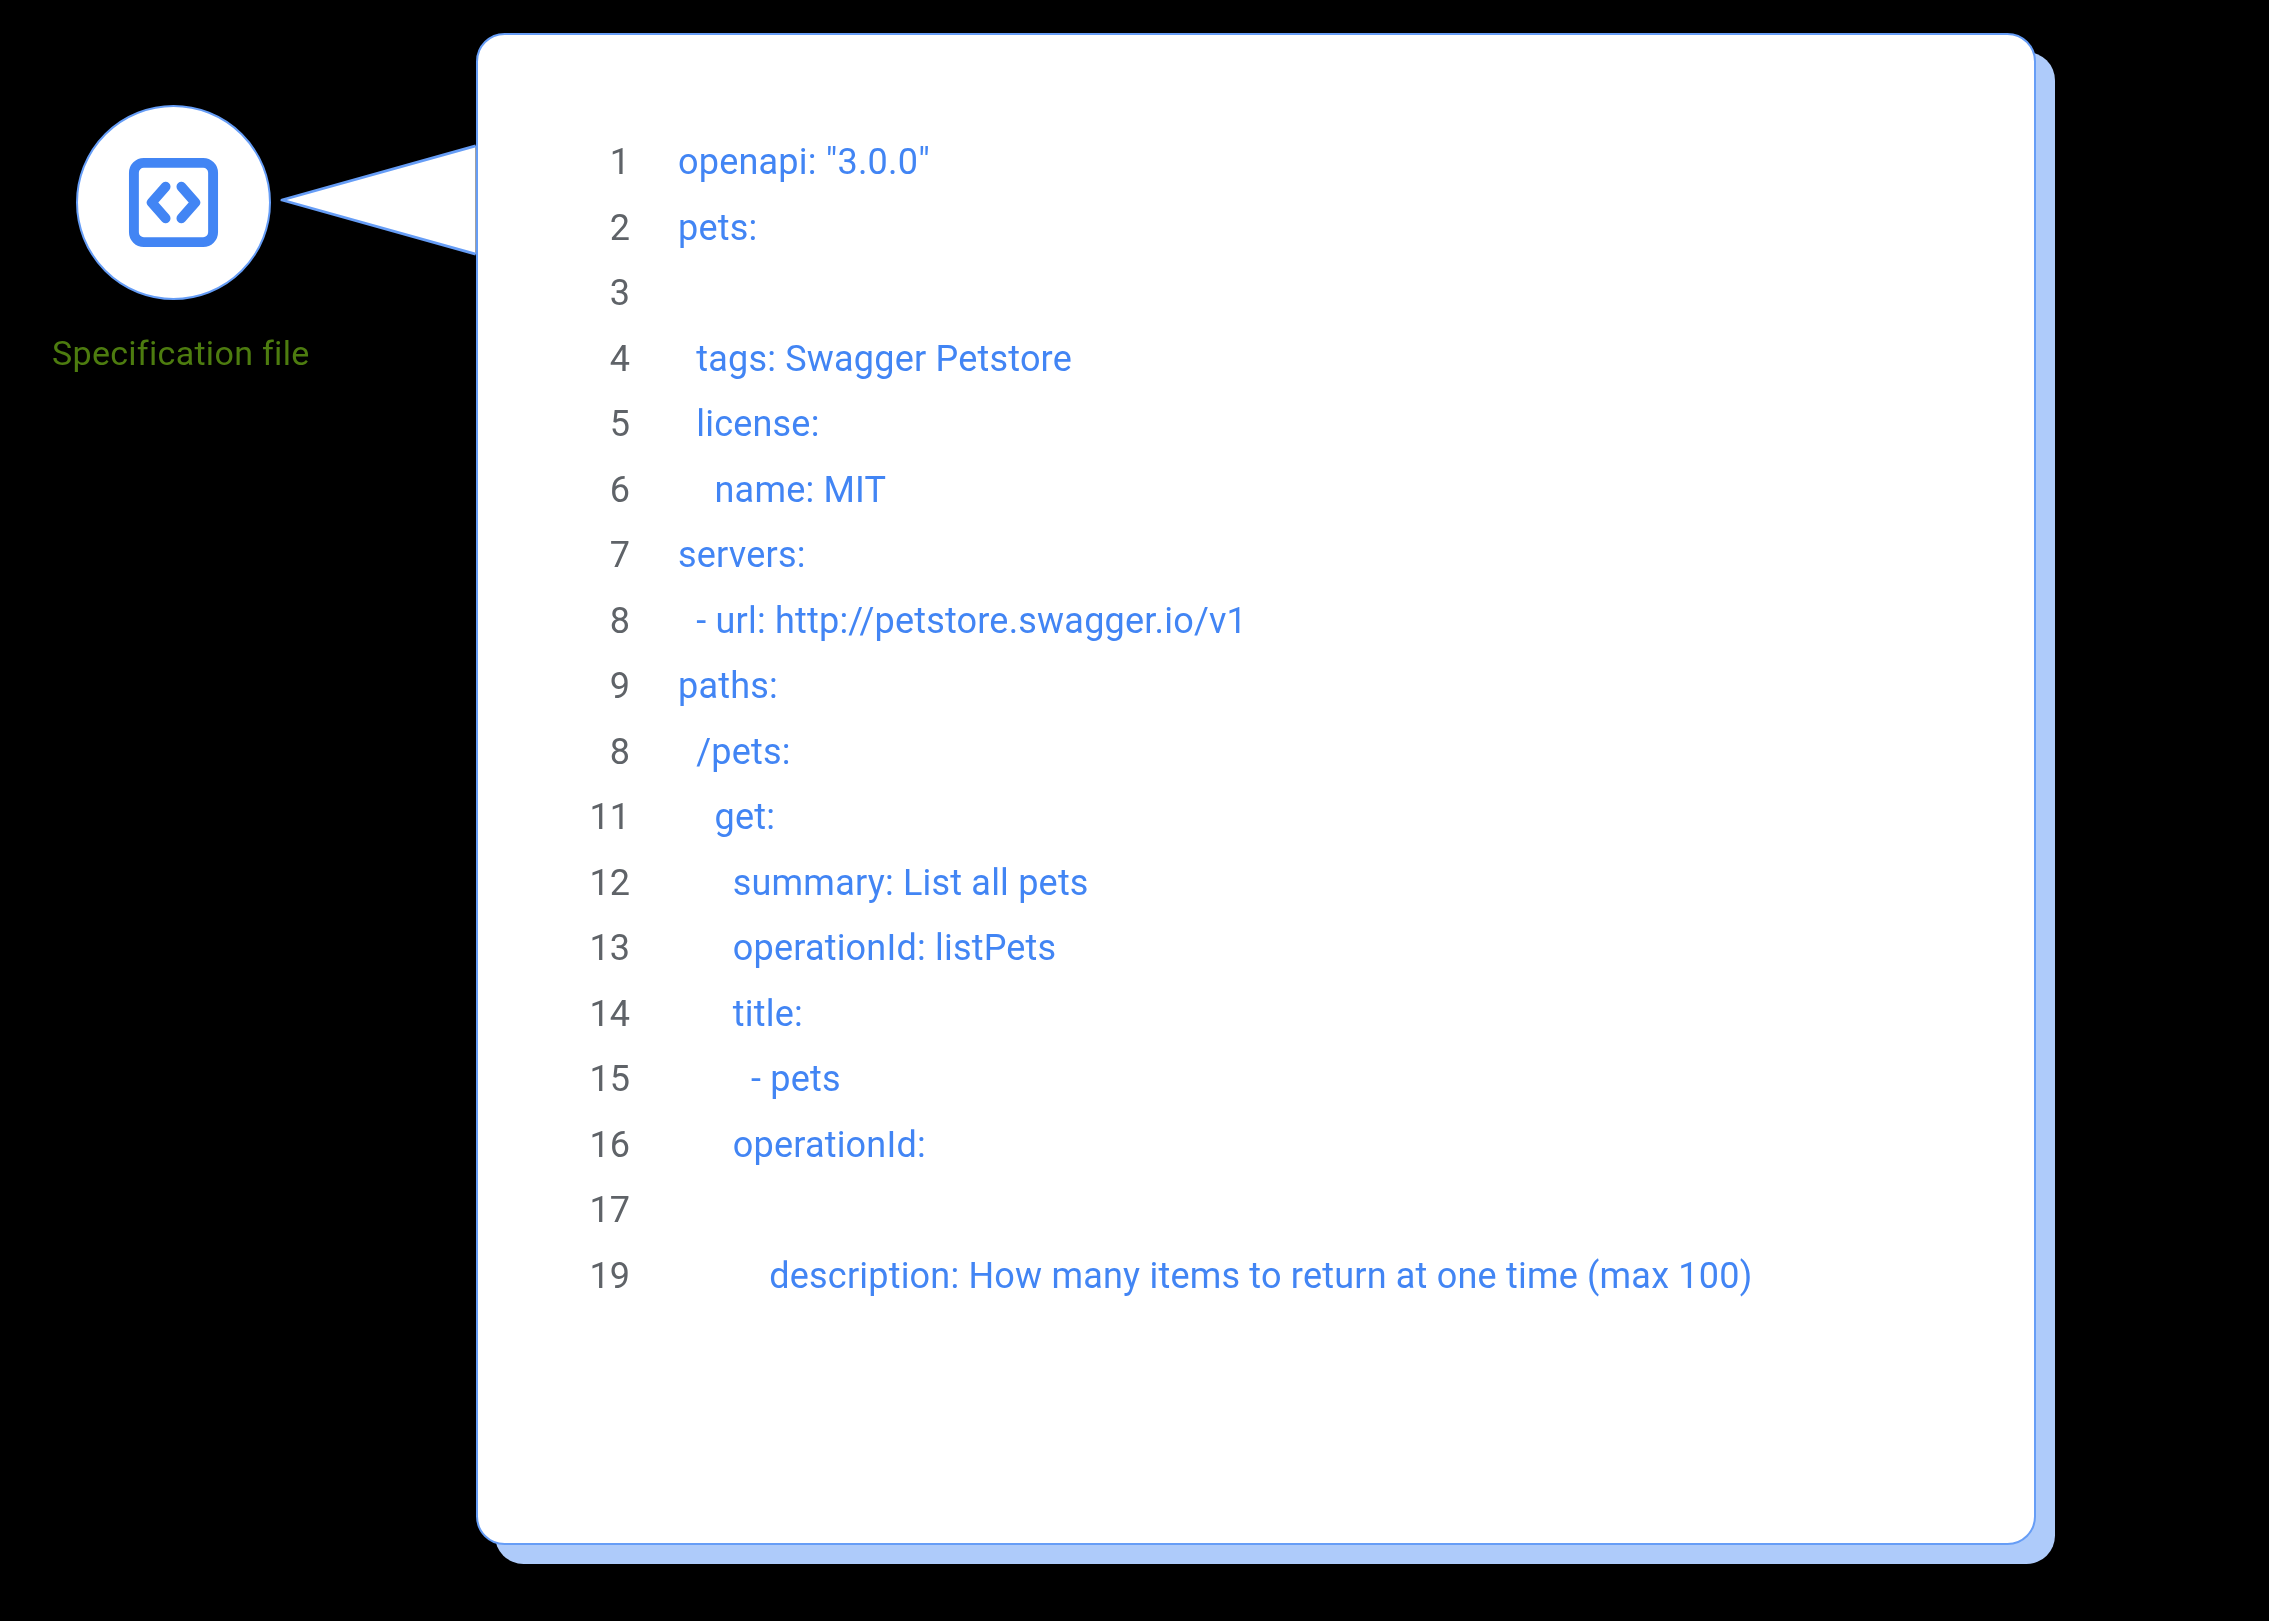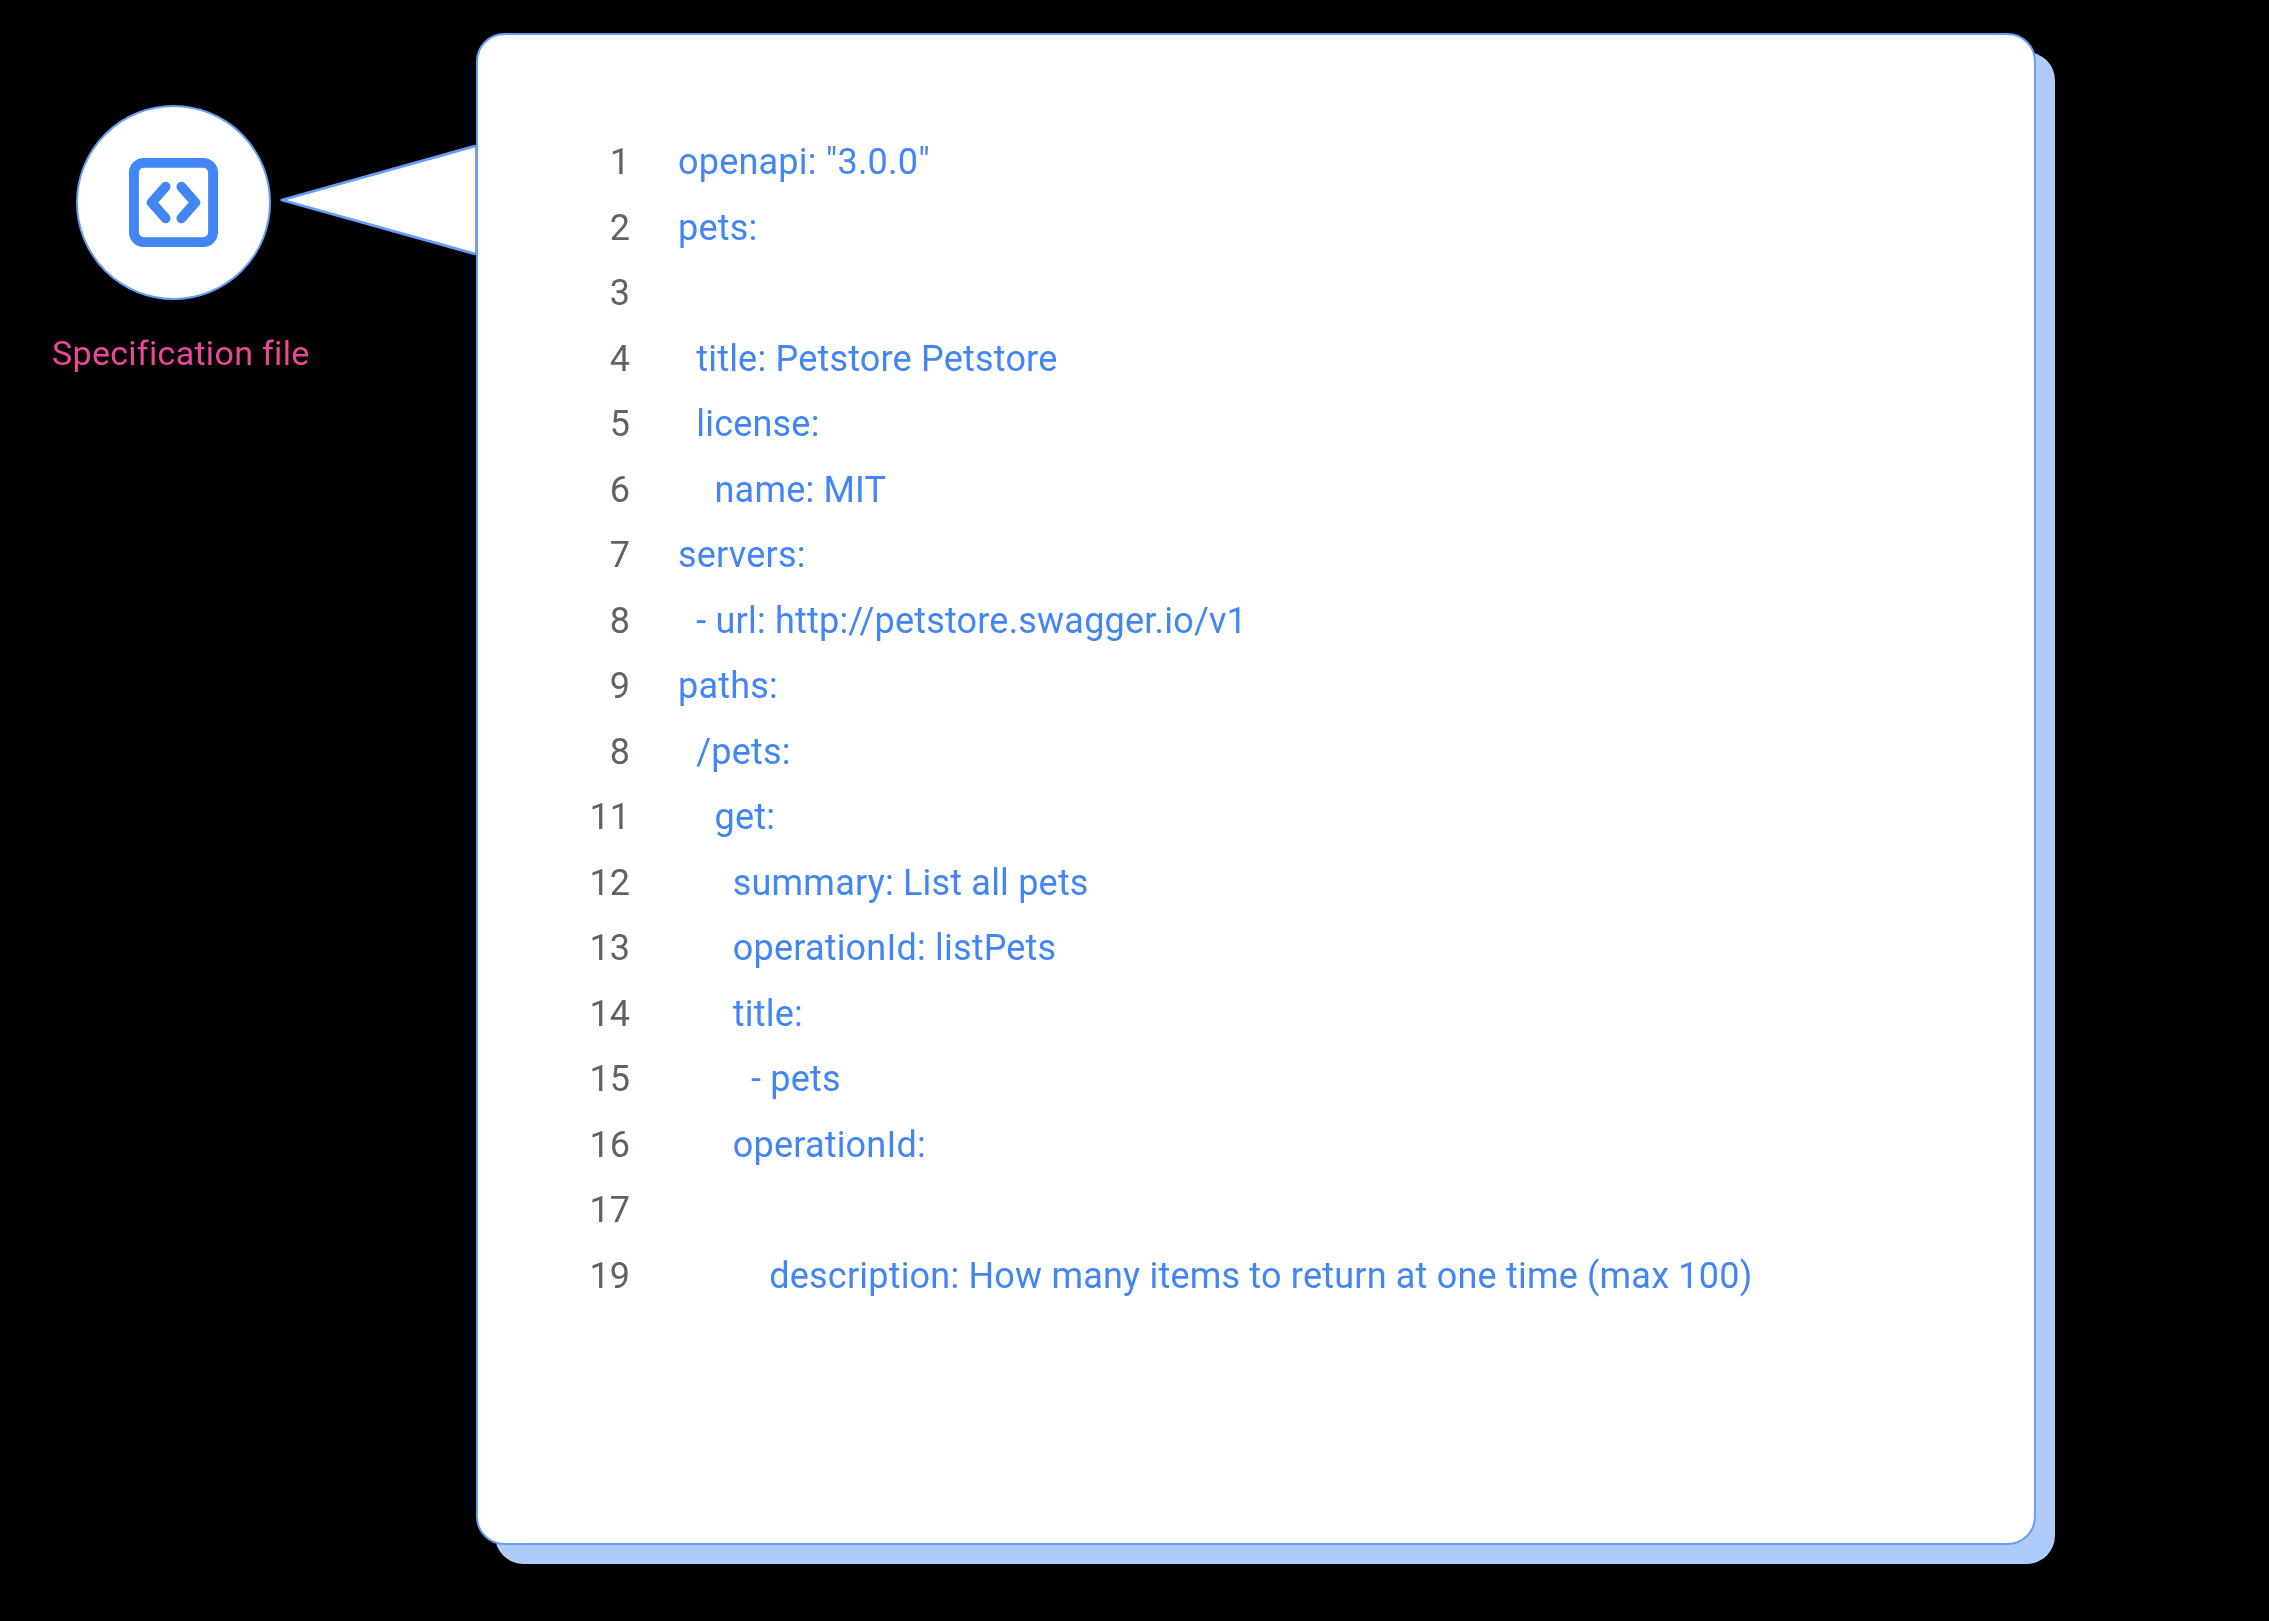--- a/index.html
+++ b/index.html
@@ -49,21 +49,21 @@
     
     .icon-box svg {
       width: 100%;
       height: 100%;
     }
     
     .icon-label {
       position: absolute;
       left: 52px;
       top: 333px;
-      color: #ec4899;
+      color: #4d7c0f;
       font-size: 34px;
       font-weight: 400;
       letter-spacing: 0.3px;
     }
     
     .callout-pointer {
       position: absolute;
       left: 279px;
       top: 181px;
       width: 0;
@@ -158,21 +158,21 @@
         </div>
         <div class="code-line">
           <span class="line-number">2</span>
           <span class="line-content">pets:</span>
         </div>
         <div class="code-line">
           <span class="line-number">3</span>
         </div>
         <div class="code-line">
           <span class="line-number">4</span>
-          <span class="line-content">  title: Petstore Petstore</span>
+          <span class="line-content">  tags: Swagger Petstore</span>
         </div>
         <div class="code-line">
           <span class="line-number">5</span>
           <span class="line-content">  license:</span>
         </div>
         <div class="code-line">
           <span class="line-number">6</span>
           <span class="line-content">    name: MIT</span>
         </div>
         <div class="code-line">

